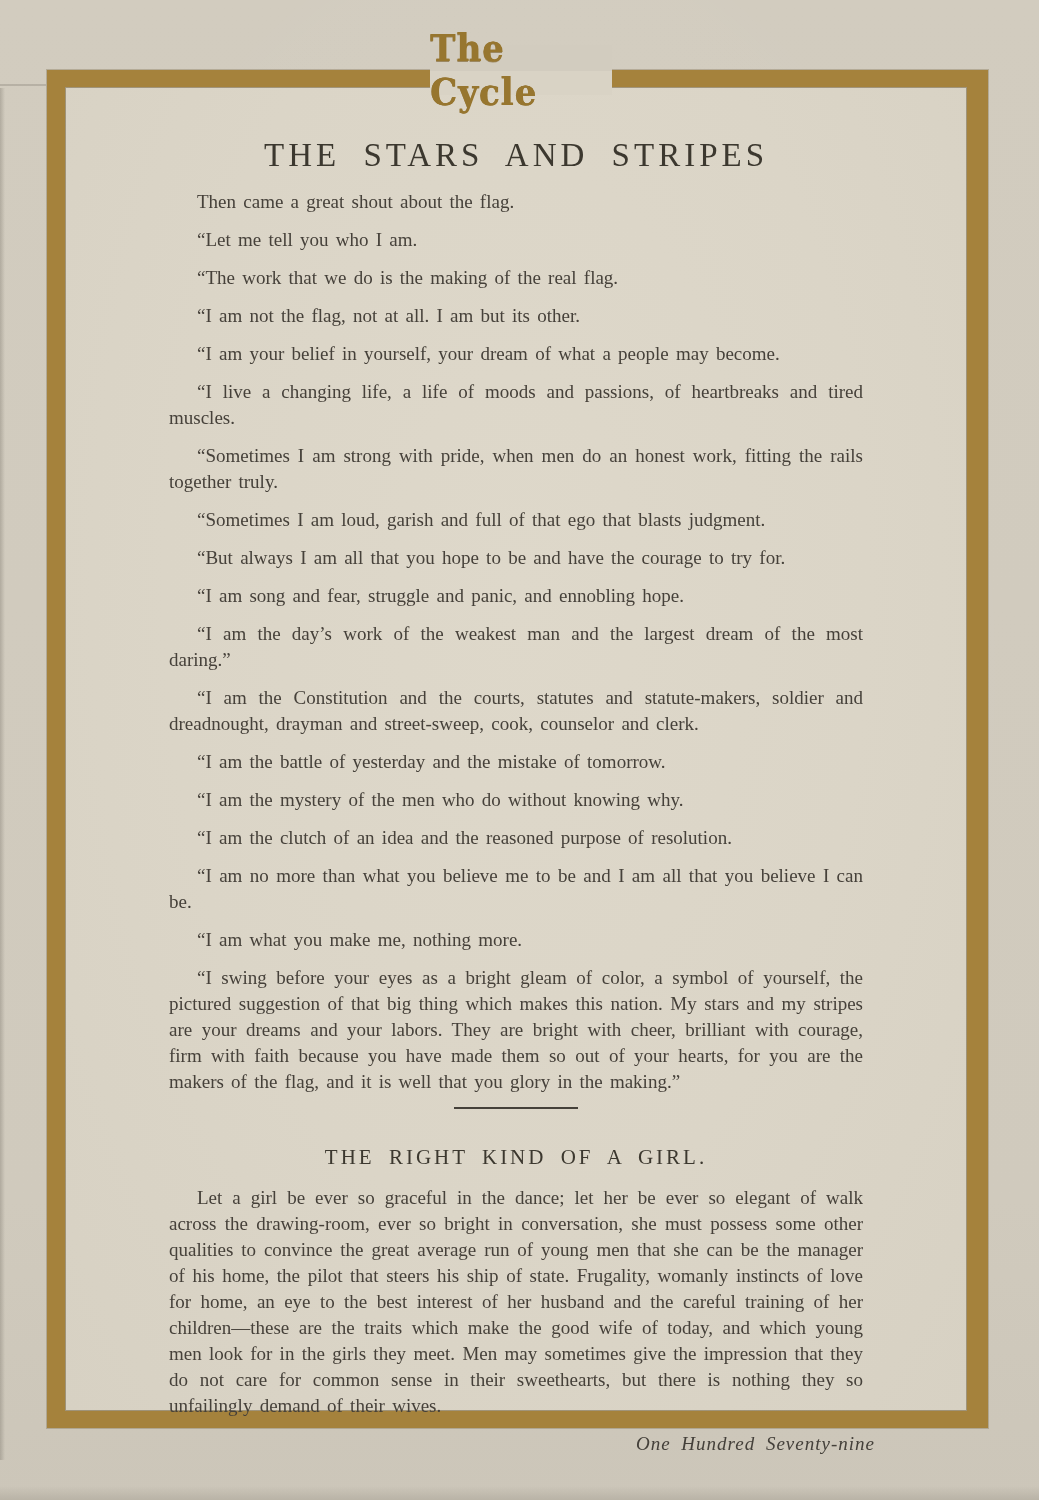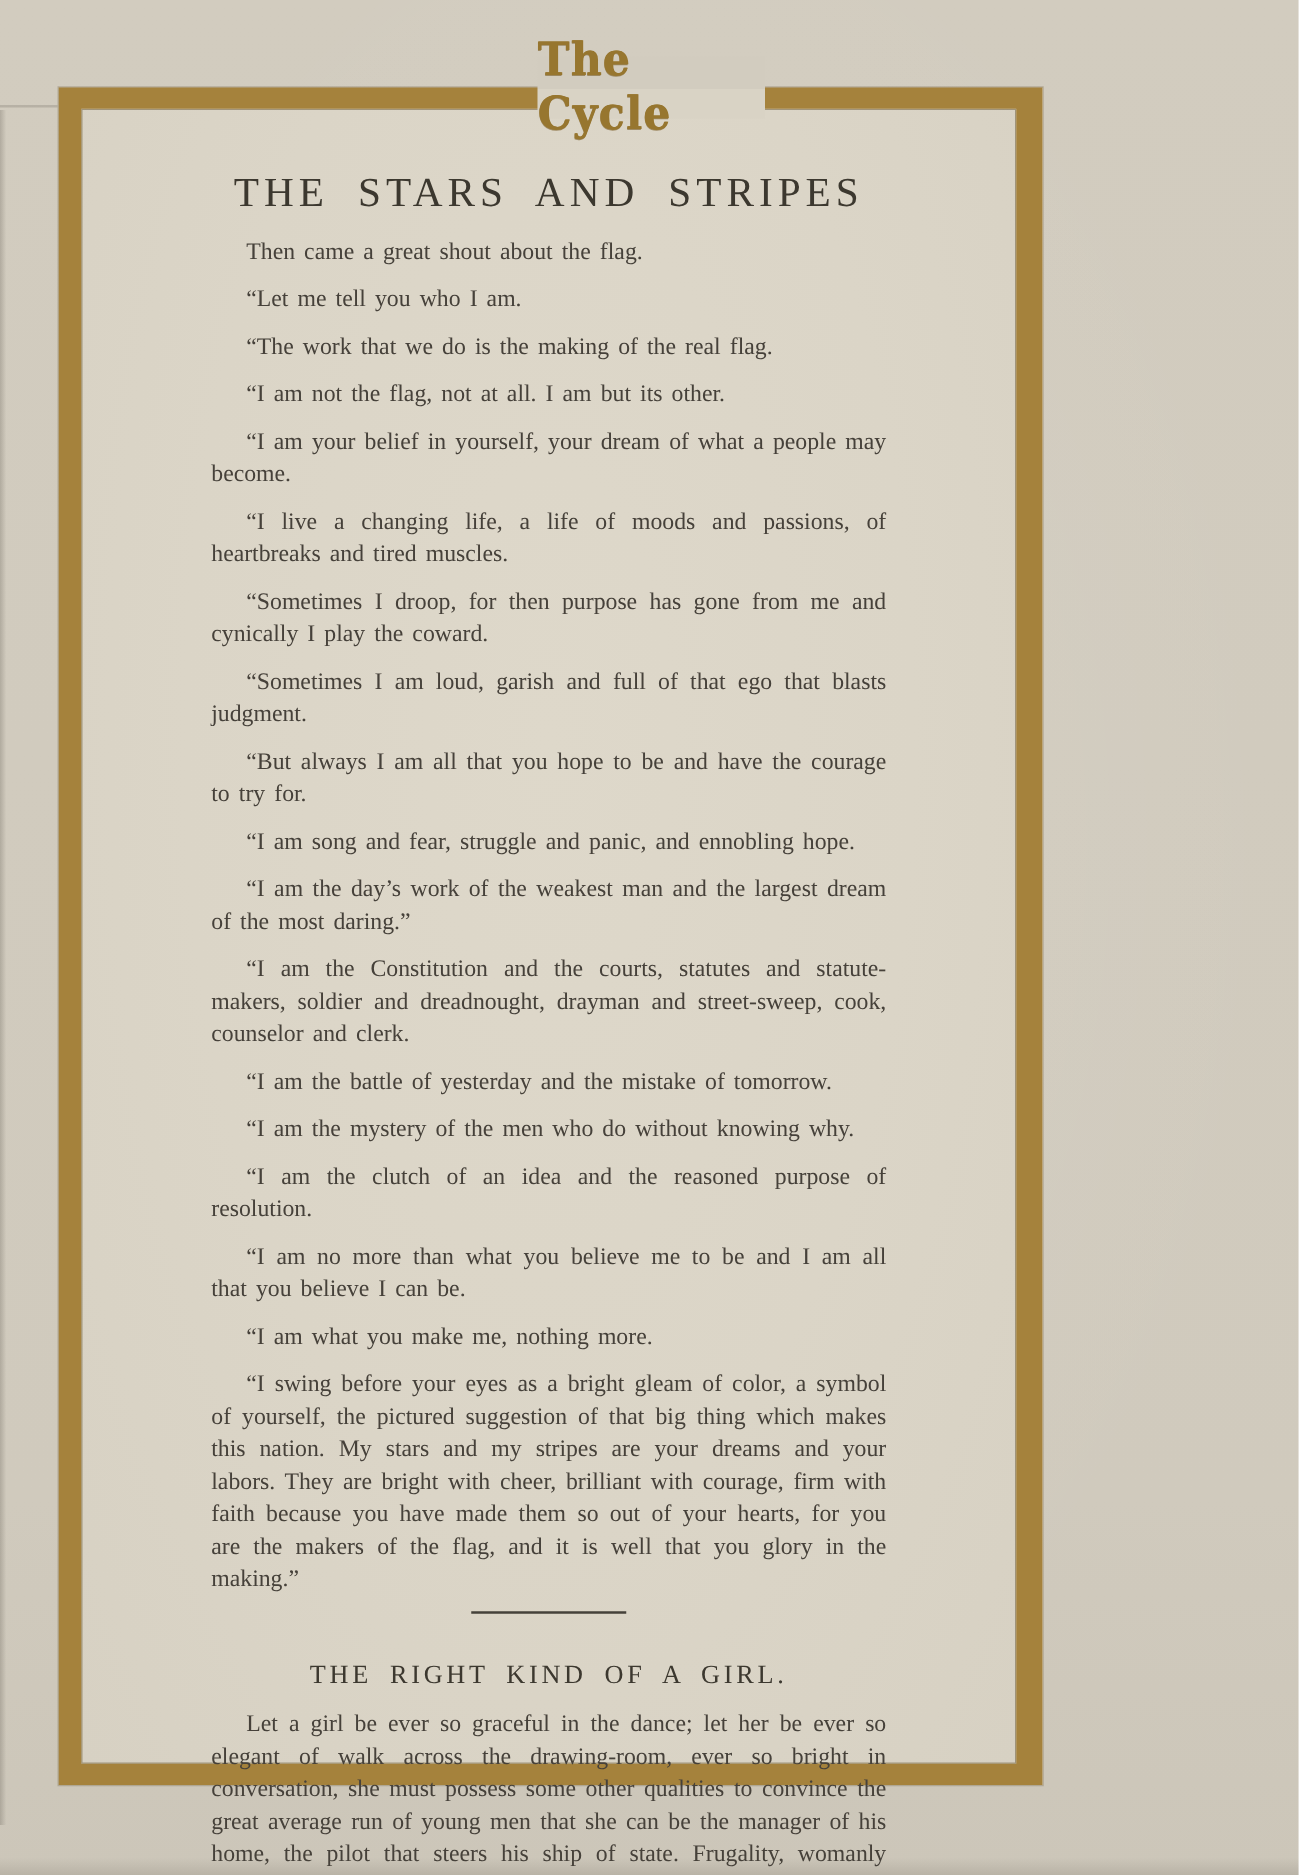--- a/index.html
+++ b/index.html
@@ -16,21 +16,21 @@
     height: 1500px;
     background:
       radial-gradient(ellipse at 50% 45%, rgba(255,255,255,0.10), rgba(0,0,0,0) 70%),
       linear-gradient(180deg, var(--paper_outer, #d2ccbf) 0%, #d0cabd 80%, #ccc6b9 100%);
   }
   
   .frame {
     position: absolute;
     left: 47px;
     top: 70px;
-    width: 787px;
+    width: 941px;
     height: 1358px;
     box-sizing: border-box;
     border-style: solid;
     border-color: var(--gold_frame, #a5823c);
     border-width: 17px 21px 17px 18px;
     background: radial-gradient(ellipse at 50% 38%, var(--paper_inner, #ded8ca) 0%, #dbd5c7 55%, #d7d1c3 100%);
     box-shadow: inset 0 0 0 1px rgba(92,71,30,0.45), 0 0 0 1px rgba(92,71,30,0.25);
   }
   .content {
     position: absolute;
@@ -144,21 +144,21 @@
 
       <h1 class="article-title">THE STARS AND STRIPES</h1>
 
       <div class="body-text">
           <p>Then came a great shout about the flag.</p>
           <p>“Let me tell you who I am.</p>
           <p>“The work that we do is the making of the real flag.</p>
           <p>“I am not the flag, not at all.  I am but its other.</p>
           <p>“I am your belief in yourself, your dream of what a people may become.</p>
           <p>“I live a changing life, a life of moods and passions, of heartbreaks and tired muscles.</p>
-          <p>“Sometimes I droop, for then purpose has gone from me and cynically I play the coward.</p>
+          <p>“Sometimes I am strong with pride, when men do an honest work, fitting the rails together truly.</p>
           <p>“Sometimes I am loud, garish and full of that ego that blasts judgment.</p>
           <p>“But always I am all that you hope to be and have the courage to try for.</p>
           <p>“I am song and fear, struggle and panic, and ennobling hope.</p>
           <p>“I am the day’s work of the weakest man and the largest dream of the most daring.”</p>
           <p>“I am the Constitution and the courts, statutes and statute-makers, soldier and dreadnought, drayman and street-sweep, cook, counselor and clerk.</p>
           <p>“I am the battle of yesterday and the mistake of tomorrow.</p>
           <p>“I am the mystery of the men who do without knowing why.</p>
           <p>“I am the clutch of an idea and the reasoned purpose of resolution.</p>
           <p>“I am no more than what you believe me to be and I am all that you believe I can be.</p>
           <p>“I am what you make me, nothing more.</p>

